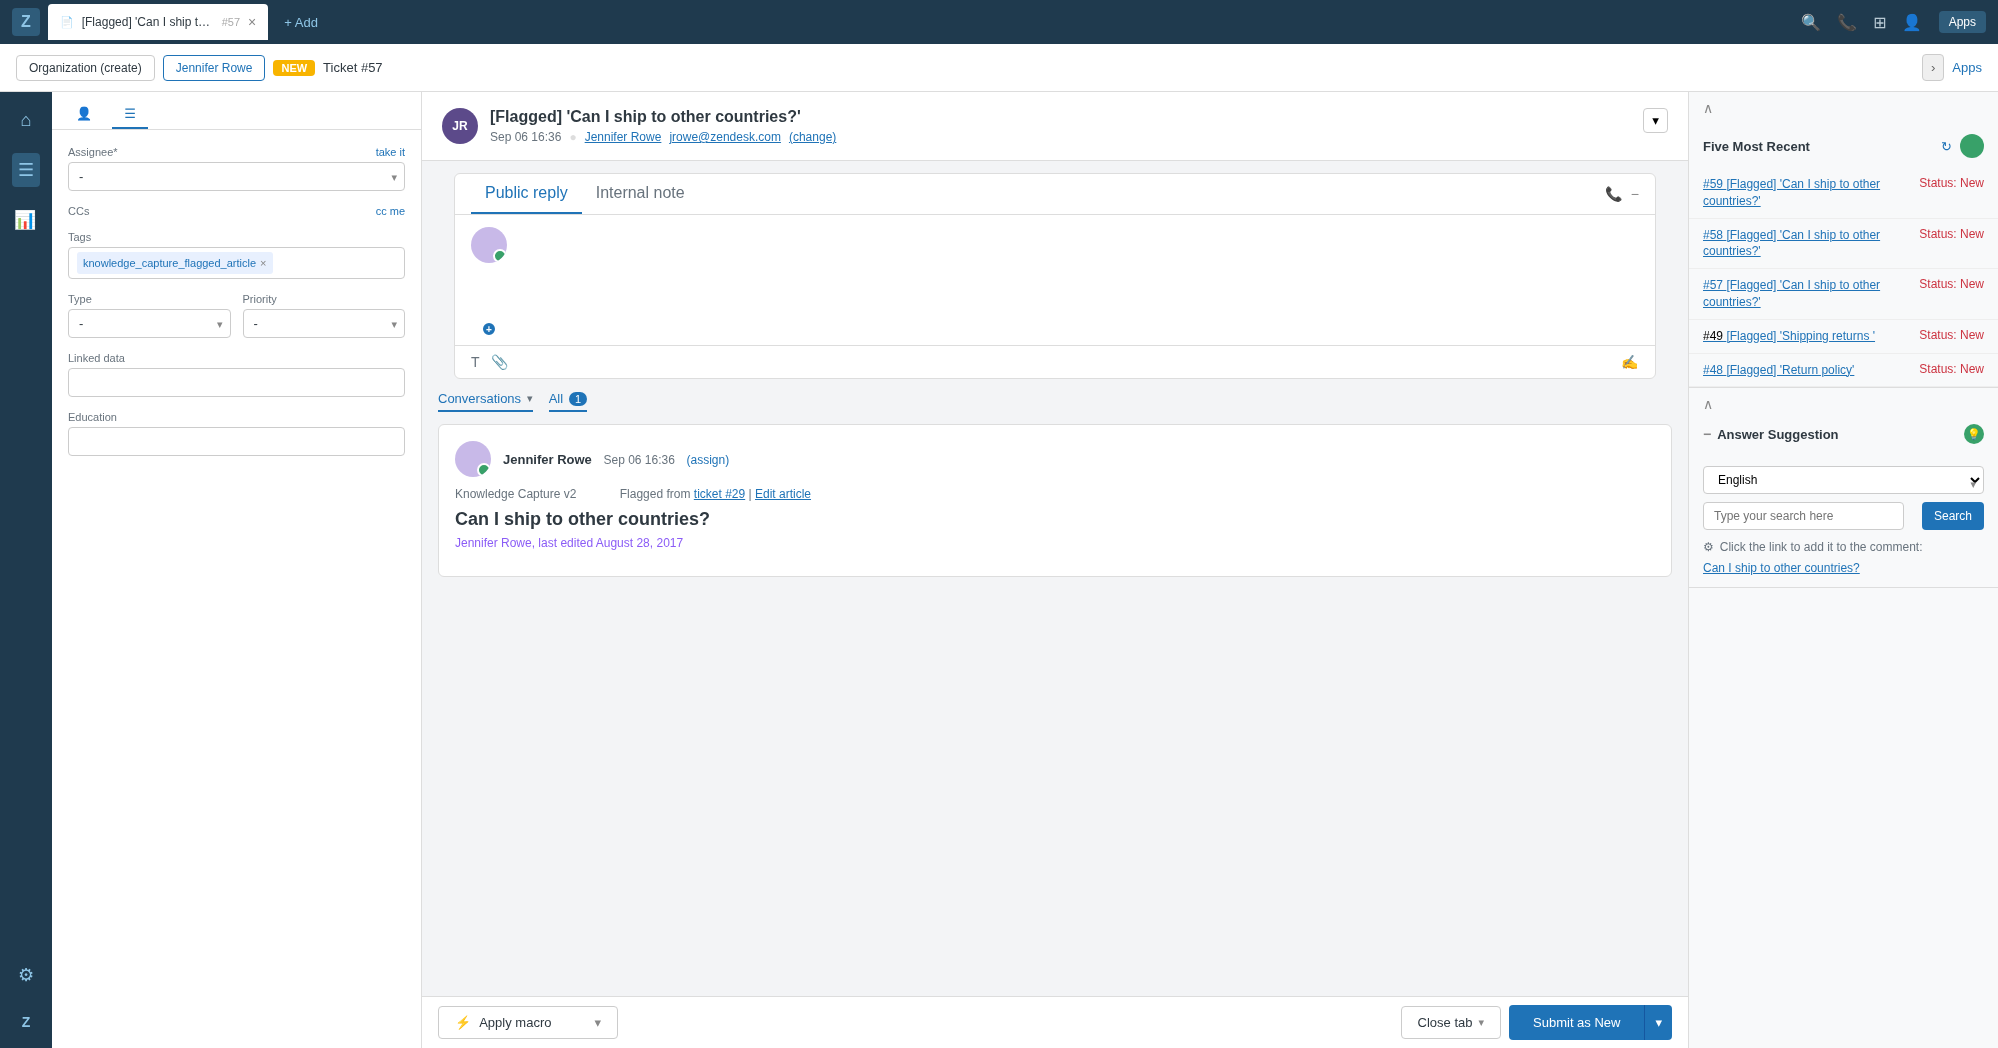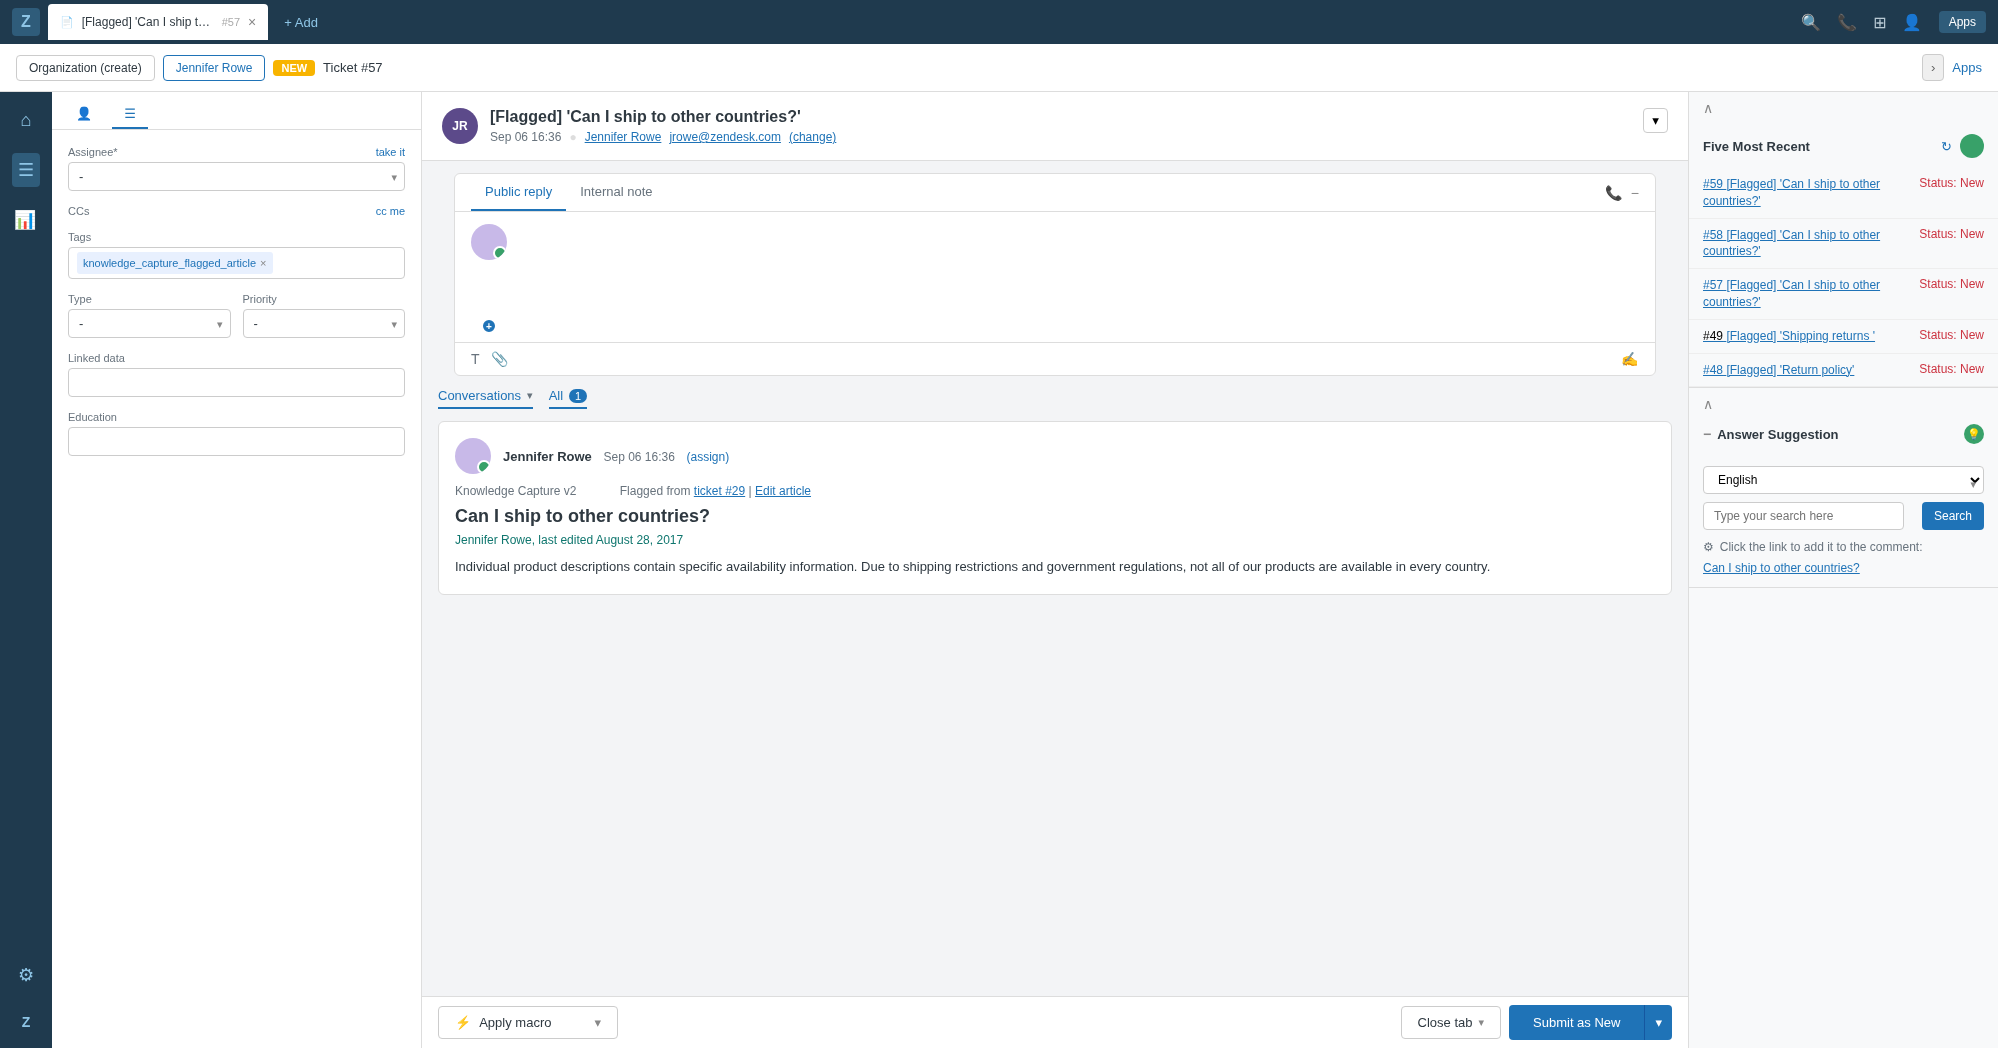--- a/index.html
+++ b/index.html
@@ -57,21 +57,21 @@
     .avatar-small { width: 36px; height: 36px; border-radius: 50%; background: #c8b9e8; flex-shrink: 0; overflow: hidden; position: relative; }
     .avatar-badge { position: absolute; bottom: 0; right: 0; width: 14px; height: 14px; background: #38a169; border-radius: 50%; border: 2px solid #fff; }
     .ticket-title { font-size: 16px; font-weight: 600; color: #2f3941; }
     .ticket-meta { font-size: 12px; color: #68737d; margin-top: 4px; display: flex; gap: 8px; align-items: center; }
     .ticket-meta a { color: #1f73b7; }
     .dropdown-btn { margin-left: auto; border: 1px solid #ccc; border-radius: 4px; padding: 4px 8px; cursor: pointer; background: #fff; }
 
     
     .reply-area { background: #fff; margin: 12px 16px 0; border: 1px solid #ddd; border-radius: 6px; overflow: hidden; }
     .reply-tabs { display: flex; border-bottom: 1px solid #ddd; padding: 0 16px; align-items: center; }
-    .reply-tab { padding: 10px 14px; font-size: 13px; color: #68737d; cursor: pointer; border-bottom: 2px solid transparent; }
+    .reply-tab { padding: 10px 14px; font-size: 16px; color: #68737d; cursor: pointer; border-bottom: 2px solid transparent; }
     .reply-tab.active { color: #1f73b7; border-bottom: 2px solid #1f73b7; }
     .reply-compose { display: flex; gap: 12px; padding: 12px 16px; min-height: 130px; }
     .reply-avatar-area { position: relative; }
     .reply-text-area { flex: 1; border: none; outline: none; font-size: 13px; color: #2f3941; resize: none; min-height: 100px; padding: 4px; }
     .reply-toolbar { display: flex; align-items: center; padding: 8px 16px; border-top: 1px solid #ddd; gap: 12px; }
     .toolbar-icon { color: #68737d; cursor: pointer; font-size: 14px; }
     .toolbar-right { margin-left: auto; }
 
     
     .conversations-area { flex: 1; background: #f3f4f6; overflow-y: auto; padding: 12px 16px; }
@@ -82,21 +82,21 @@
     .conv-dropdown { color: #68737d; font-size: 11px; }
     .message-card { background: #fff; border: 1px solid #ddd; border-radius: 6px; padding: 16px; }
     .message-header { display: flex; align-items: center; gap: 12px; margin-bottom: 10px; }
     .message-sender { font-weight: 600; font-size: 13px; color: #2f3941; }
     .message-time { font-size: 12px; color: #68737d; }
     .message-assign { color: #1f73b7; font-size: 12px; cursor: pointer; }
     .knowledge-capture { font-size: 12px; color: #68737d; margin-bottom: 8px; }
     .flagged-link { color: #1f73b7; cursor: pointer; }
     .edit-link { color: #1f73b7; cursor: pointer; }
     .article-title { font-size: 18px; font-weight: 600; color: #2f3941; margin-bottom: 6px; }
-    .article-meta { font-size: 12px; color: #0f766e; margin-bottom: 10px; }
+    .article-meta { font-size: 12px; color: #8b5cf6; margin-bottom: 10px; }
     .article-body { font-size: 13px; color: #2f3941; line-height: 1.6; }
 
     
     .bottom-bar { background: #fff; border-top: 1px solid #ddd; display: flex; align-items: center; padding: 8px 16px; gap: 12px; flex-shrink: 0; }
     .macro-btn { display: flex; align-items: center; gap: 8px; border: 1px solid #ccc; border-radius: 4px; padding: 8px 16px; font-size: 13px; cursor: pointer; background: #fff; color: #2f3941; }
     .macro-icon { color: #f8b400; }
     .macro-chevron { color: #888; margin-left: auto; }
     .bottom-right { margin-left: auto; display: flex; align-items: center; gap: 8px; }
     .close-tab-btn { border: 1px solid #ccc; border-radius: 4px; padding: 8px 16px; font-size: 13px; cursor: pointer; background: #fff; color: #2f3941; display: flex; align-items: center; gap: 6px; }
     .submit-btn { background: #1f73b7; color: #fff; border: none; border-radius: 4px; padding: 10px 24px; font-size: 13px; cursor: pointer; font-weight: 500; }
@@ -327,21 +327,20 @@
           <span>Knowledge Capture v2</span>
           <span style="margin-left:40px;">
             <span>Flagged from</span>
             <a href="#" class="flagged-link">ticket #29</a>
             <span> | </span>
             <a href="#" class="edit-link">Edit article</a>
           </span>
         </div>
         <div class="article-title">Can I ship to other countries?</div>
         <div class="article-meta">Jennifer Rowe, last edited August 28, 2017</div>
-        <div class="article-body">Individual product descriptions contain specific availability information. Due to shipping restrictions and government regulations, not all of our products are available in every country.</div>
       </div>
     </div>
 
     <div class="bottom-bar">
       <div class="macro-btn" style="min-width:180px;">
         <span class="macro-icon">⚡</span>
         <span>Apply macro</span>
         <span class="macro-chevron">▾</span>
       </div>
       <div class="bottom-right">

